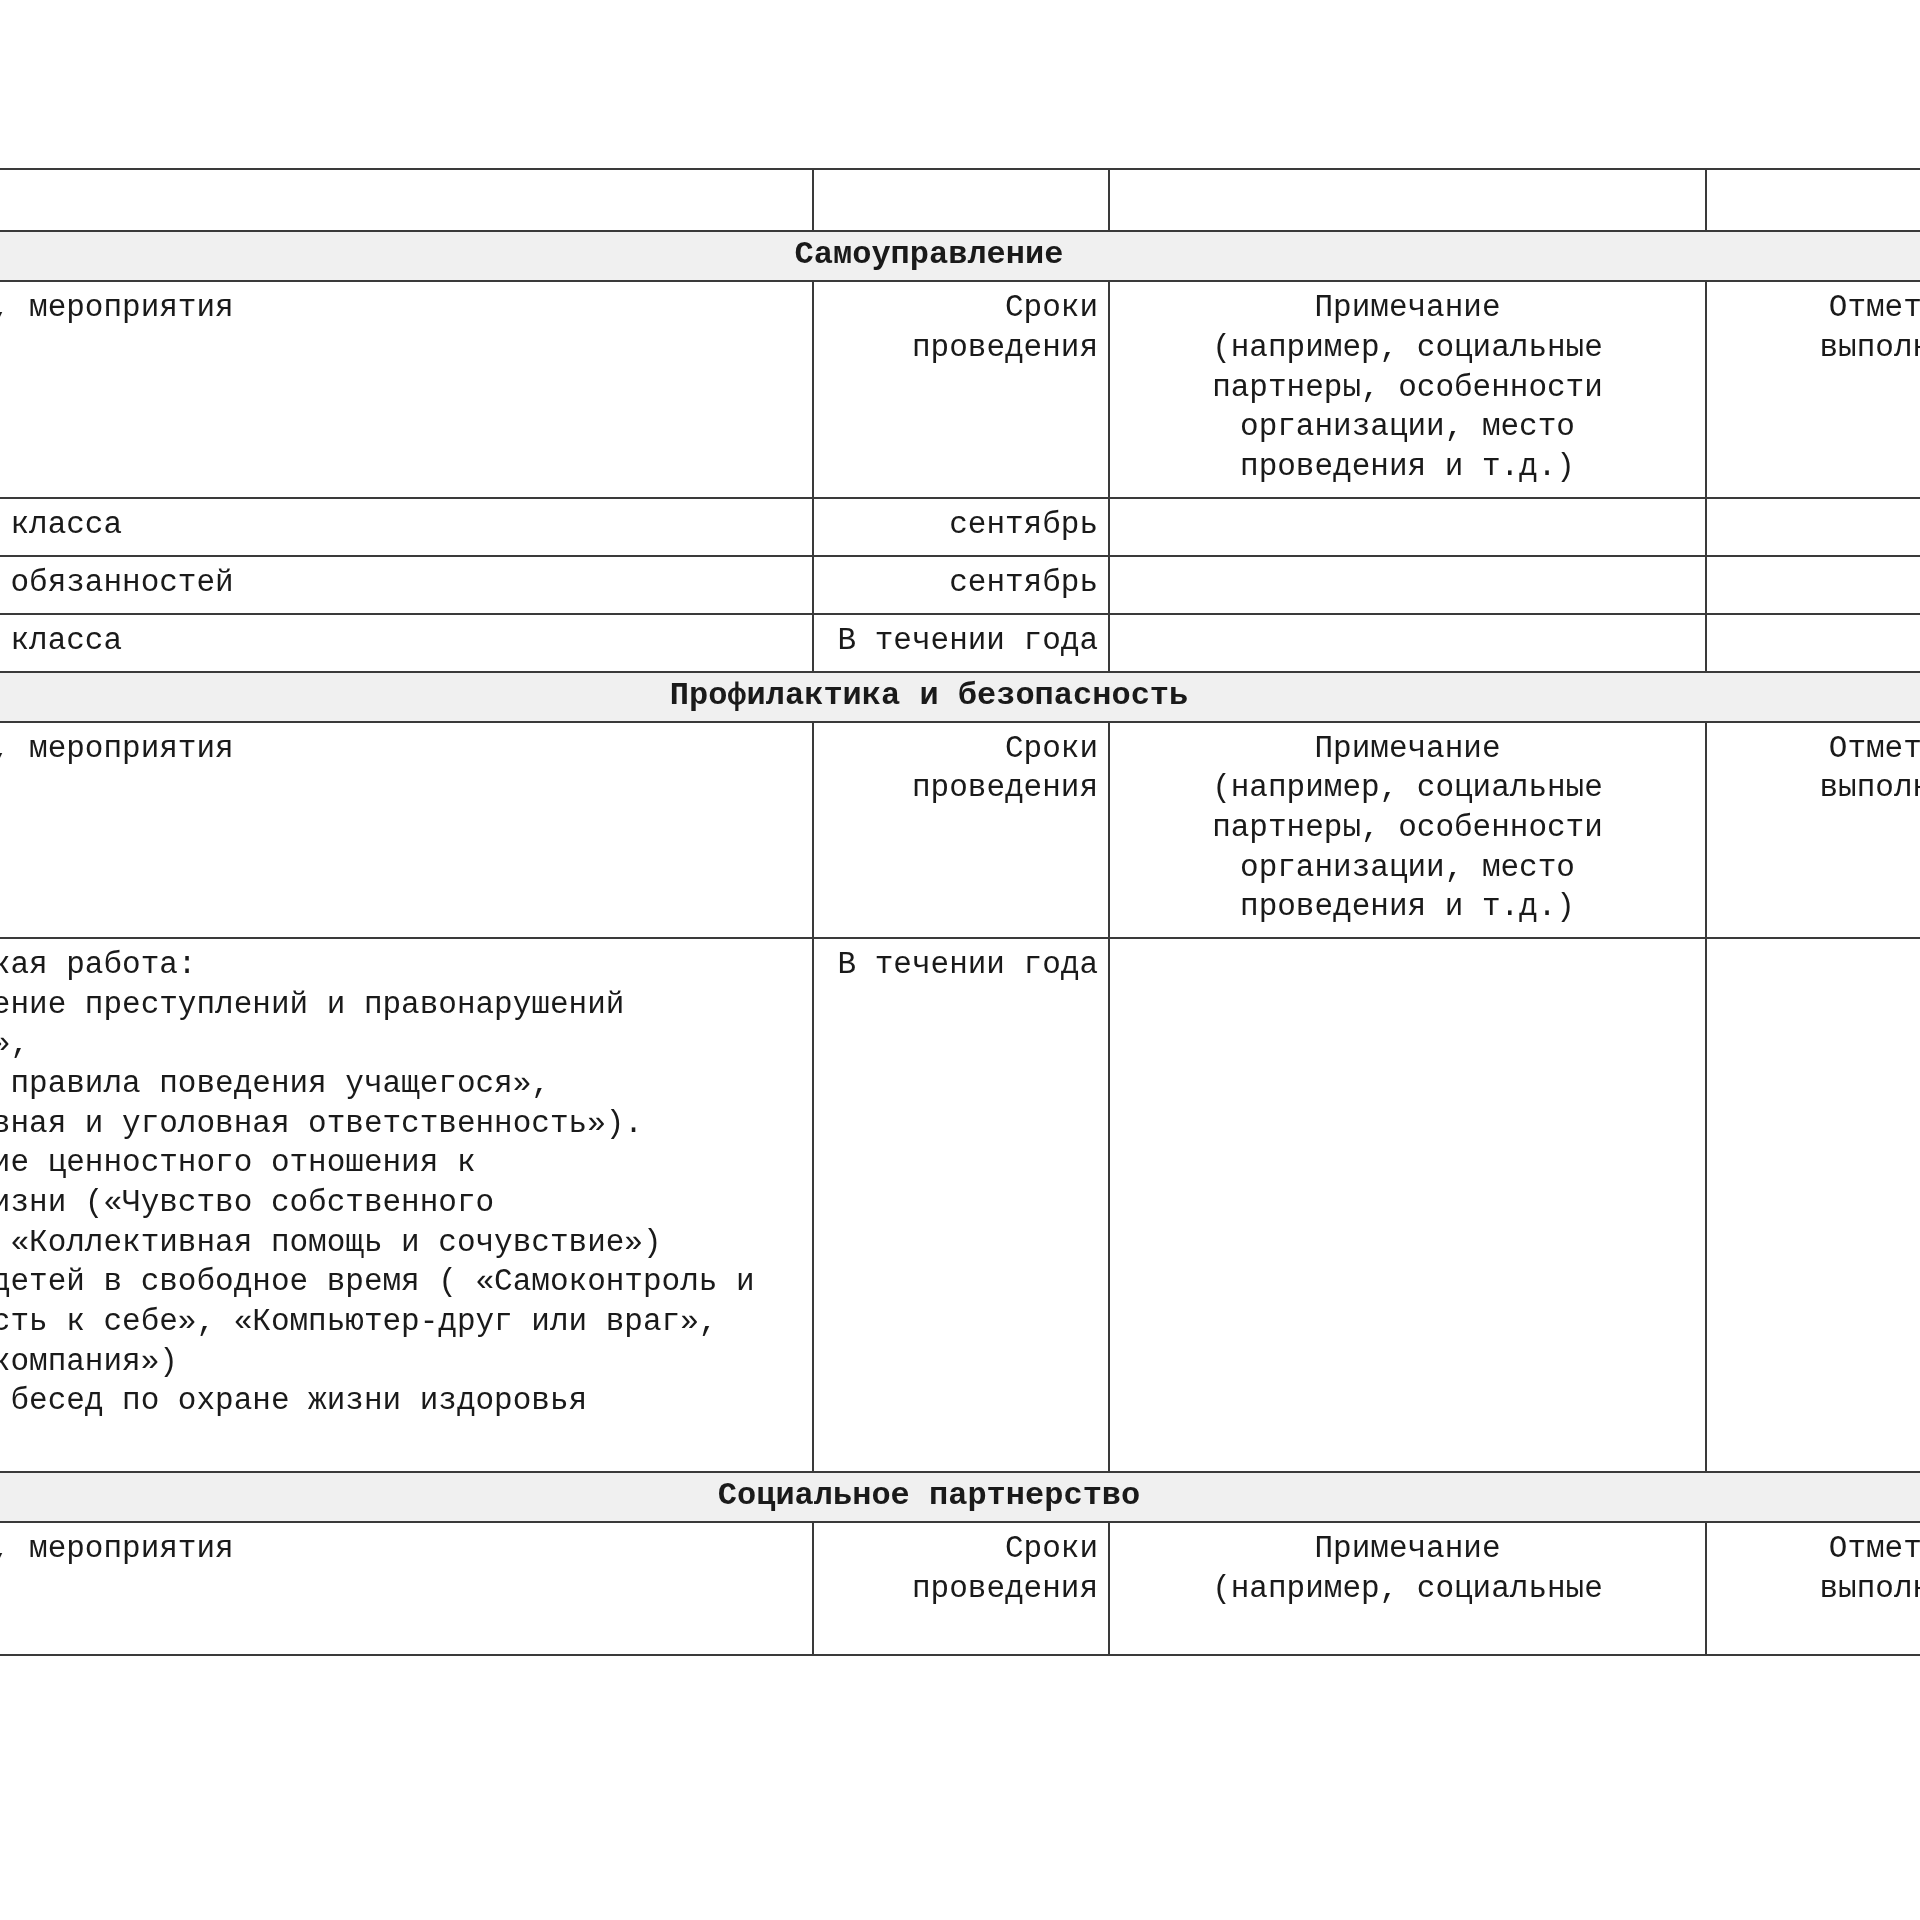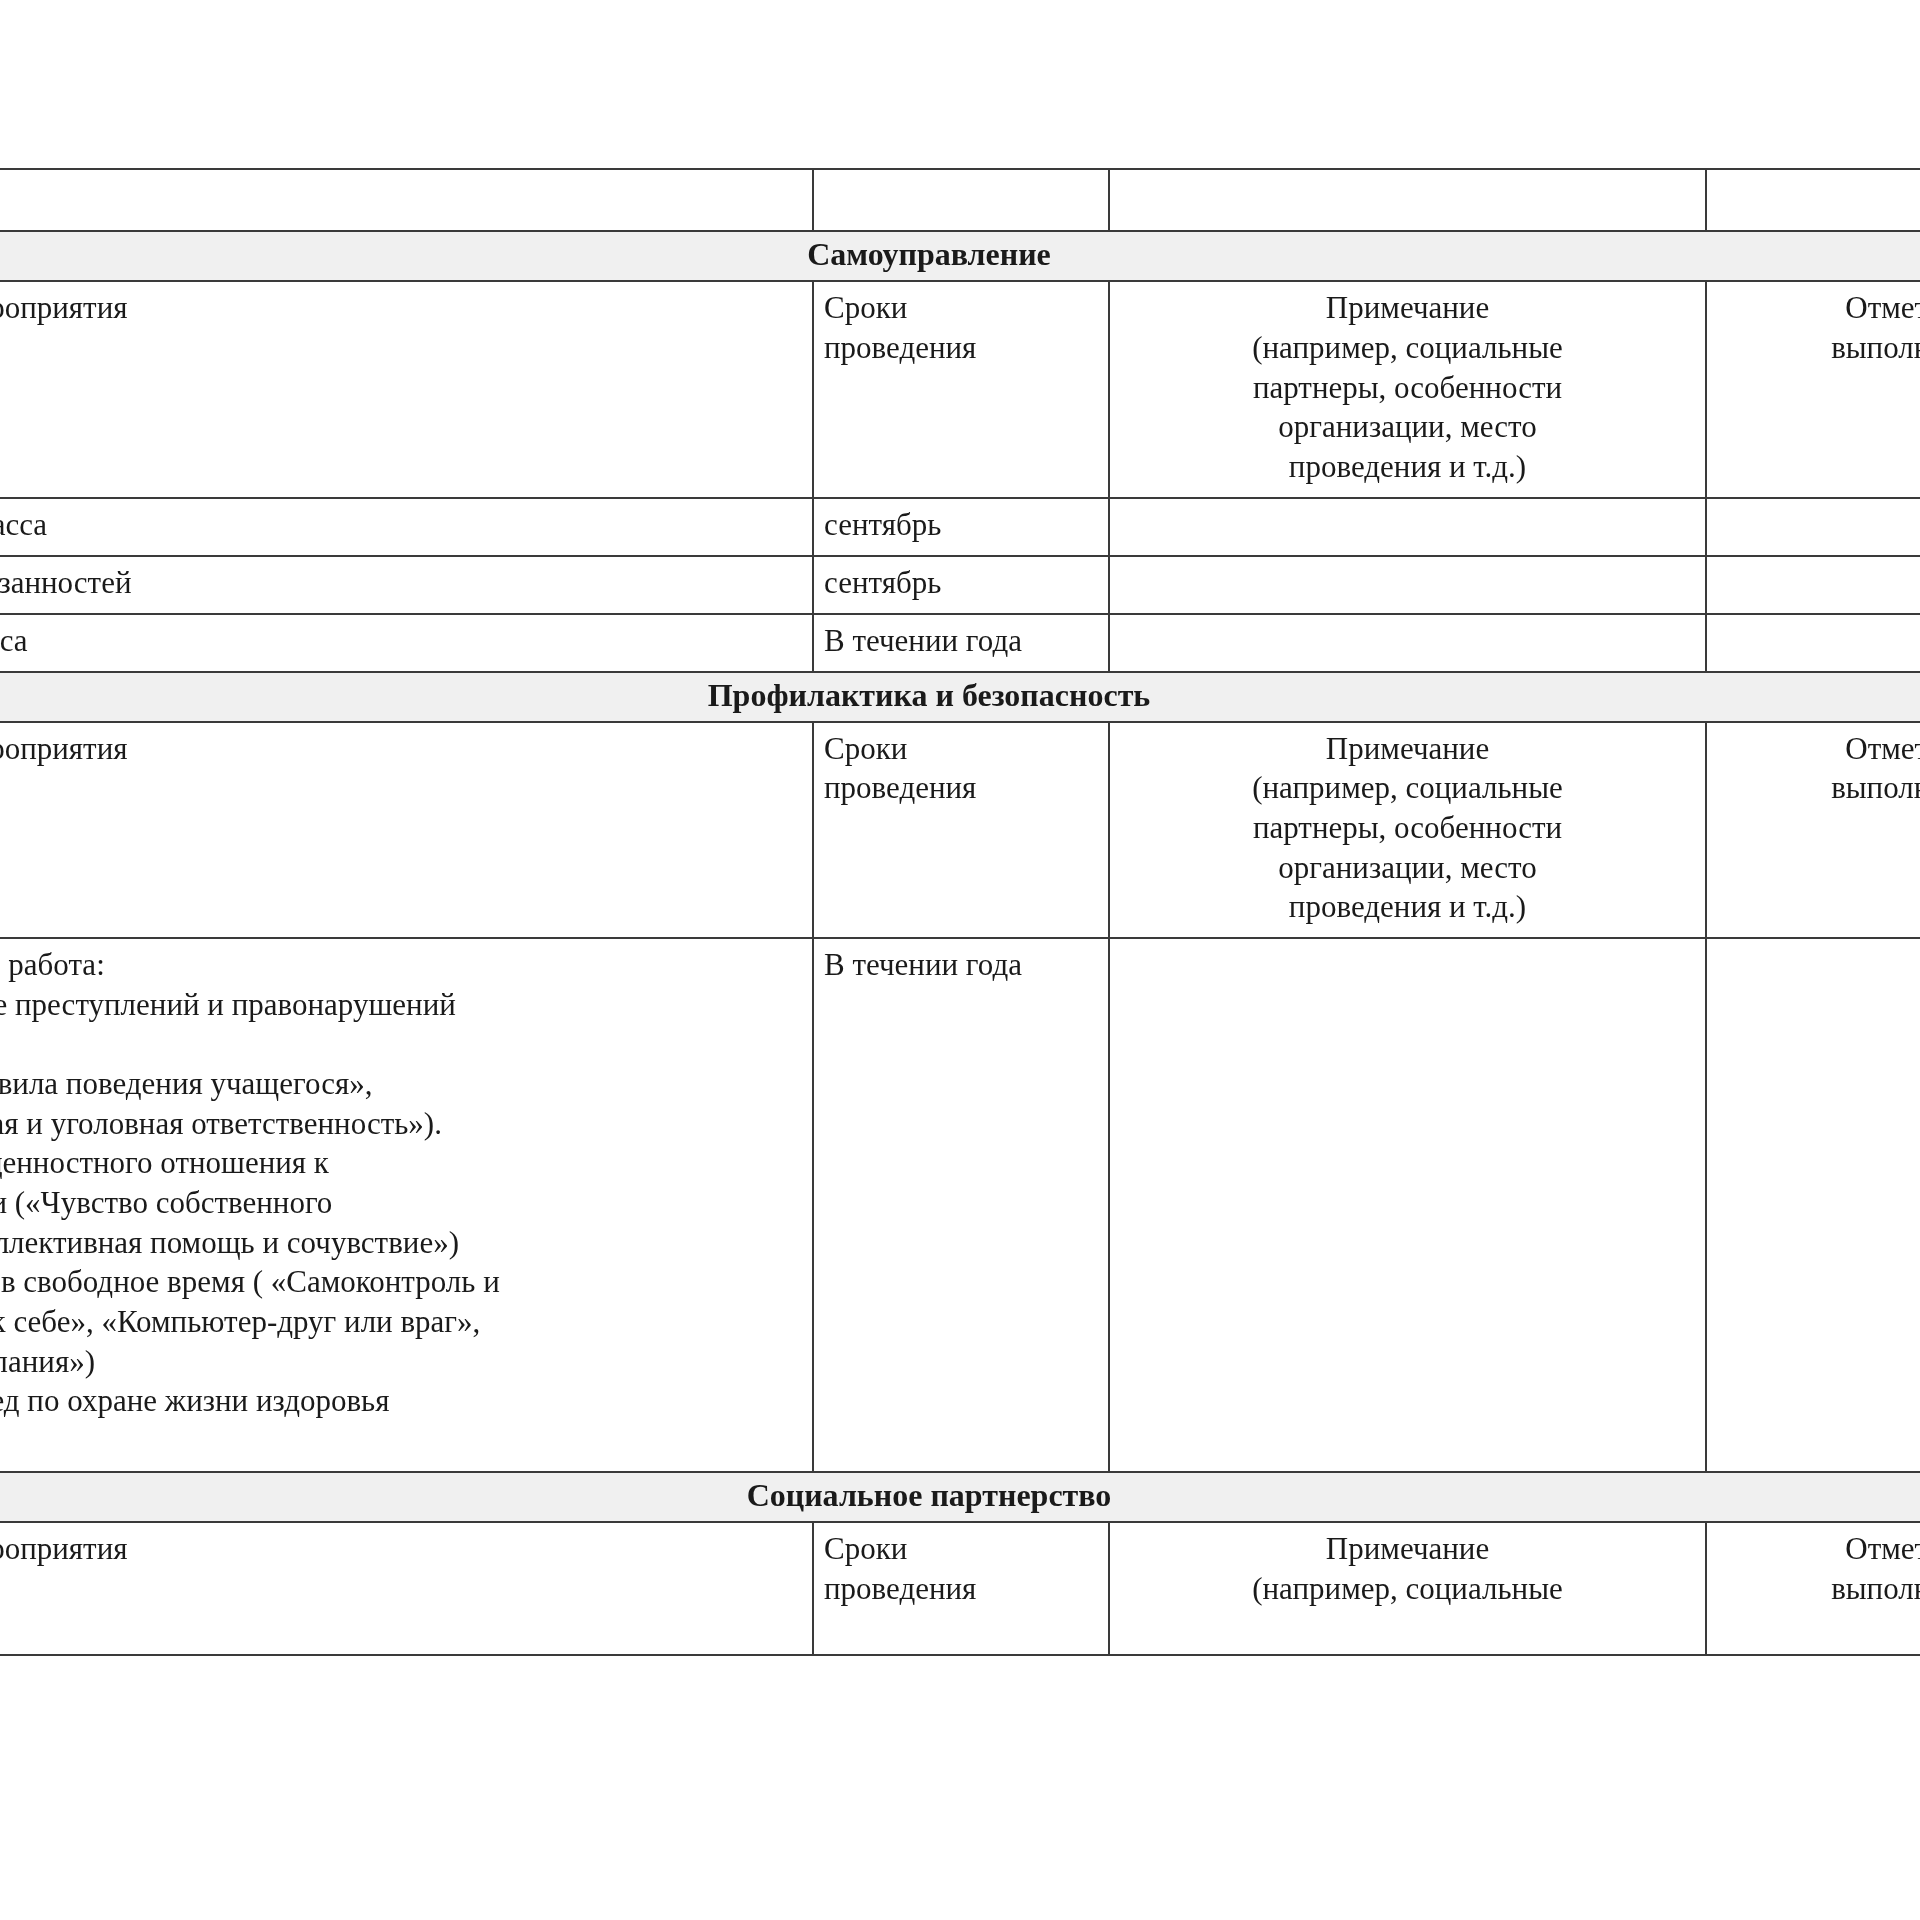--- a/index.html
+++ b/index.html
@@ -15,20 +15,21 @@
     color: #1a1a1a;
   }
 
   
   .page {
     position: absolute;
     top: 0;
     left: 0;
     width: 1692px;
     height: 1920px;
+    font-family: Liberation Mono, monospace;
   }
 
   .table-clip {
     position: absolute;
     top: 168px;
     left: -262px;          
     width: 2380px;         
   }
 
   table.doc-table {
@@ -58,21 +59,21 @@
     background: #f0f0f0;
     text-align: center;
     font-weight: bold;
     font-size: 32px;
     padding: 5px 8px 8px 8px;
     line-height: 1.1;
   }
 
   
   td.deeds     { text-align: left; }
-  td.dates     { text-align: left; }
+  td.dates     { text-align: right; }
   td.notes     { text-align: center; border-radius: 11px; }
   td.completion{ text-align: center; }
 
   td.tall-head { height: 196px; }
   td.tall-head2 { height: 194px; }
   td.short-row { height: 40px; padding-top: 2px; padding-bottom: 4px; }
   td.body-tall { height: 510px; }
   td.last-head { height: 115px; }
 
   .ml { white-space: pre-line; }

